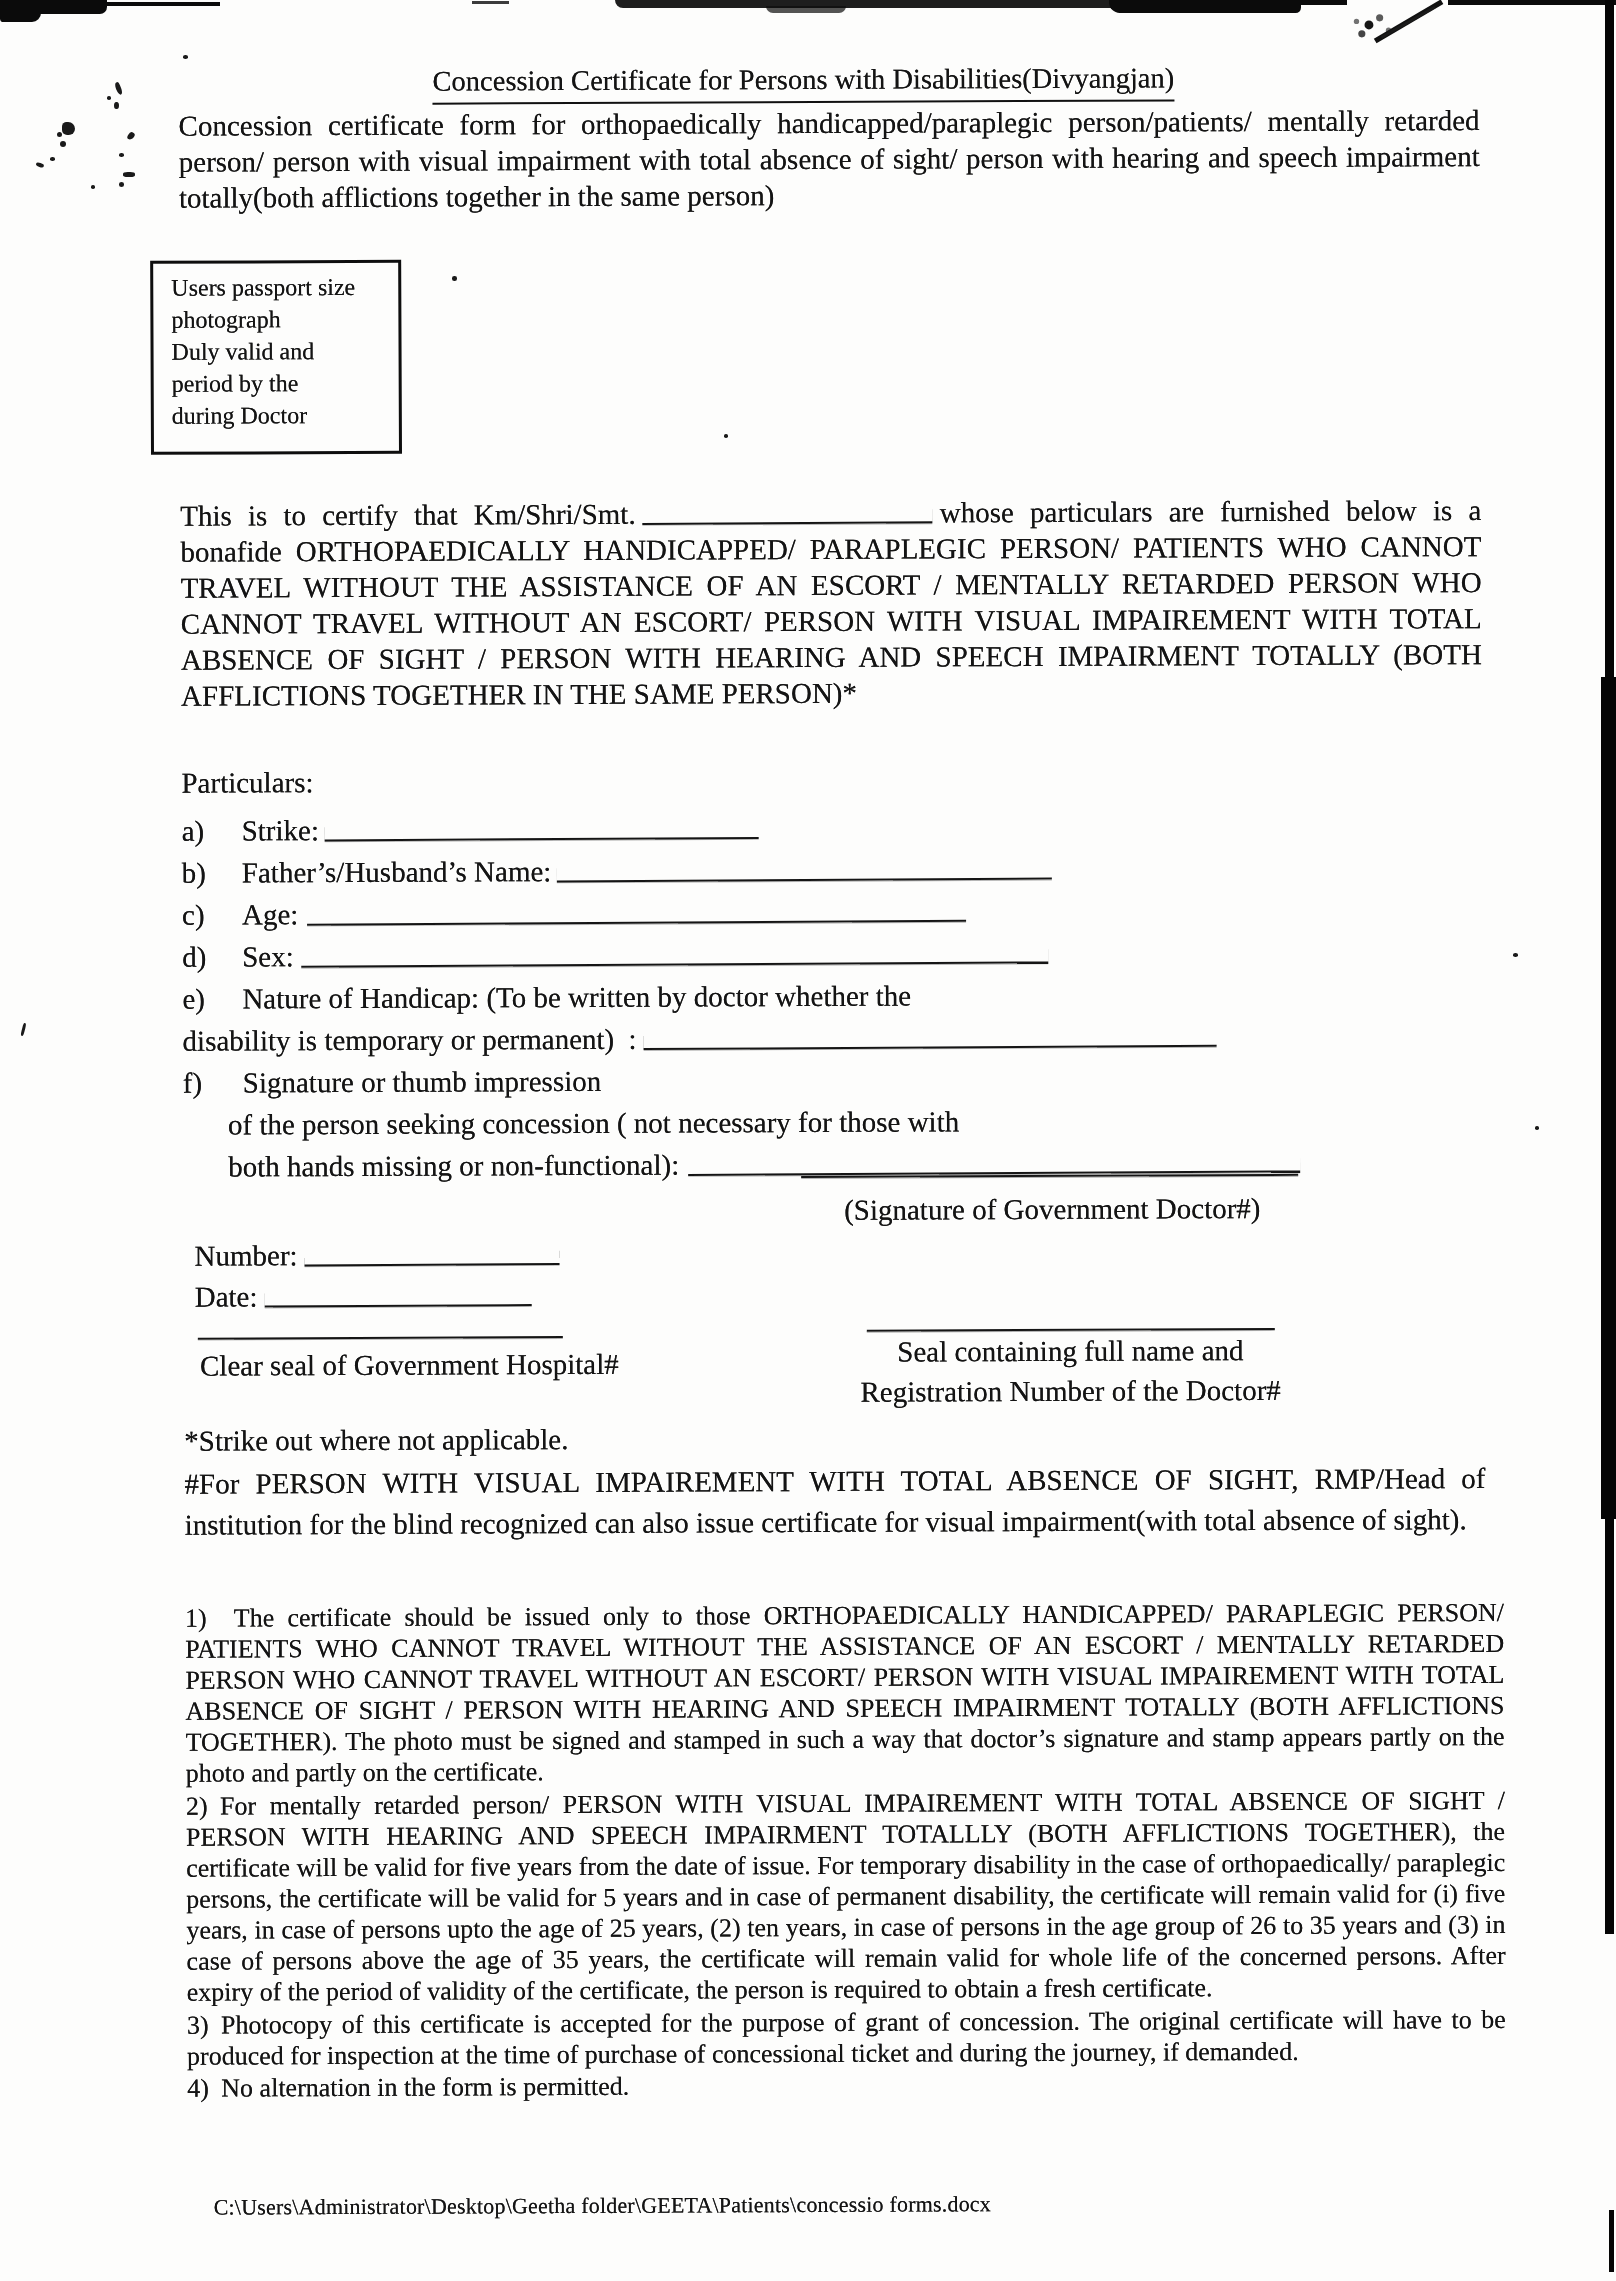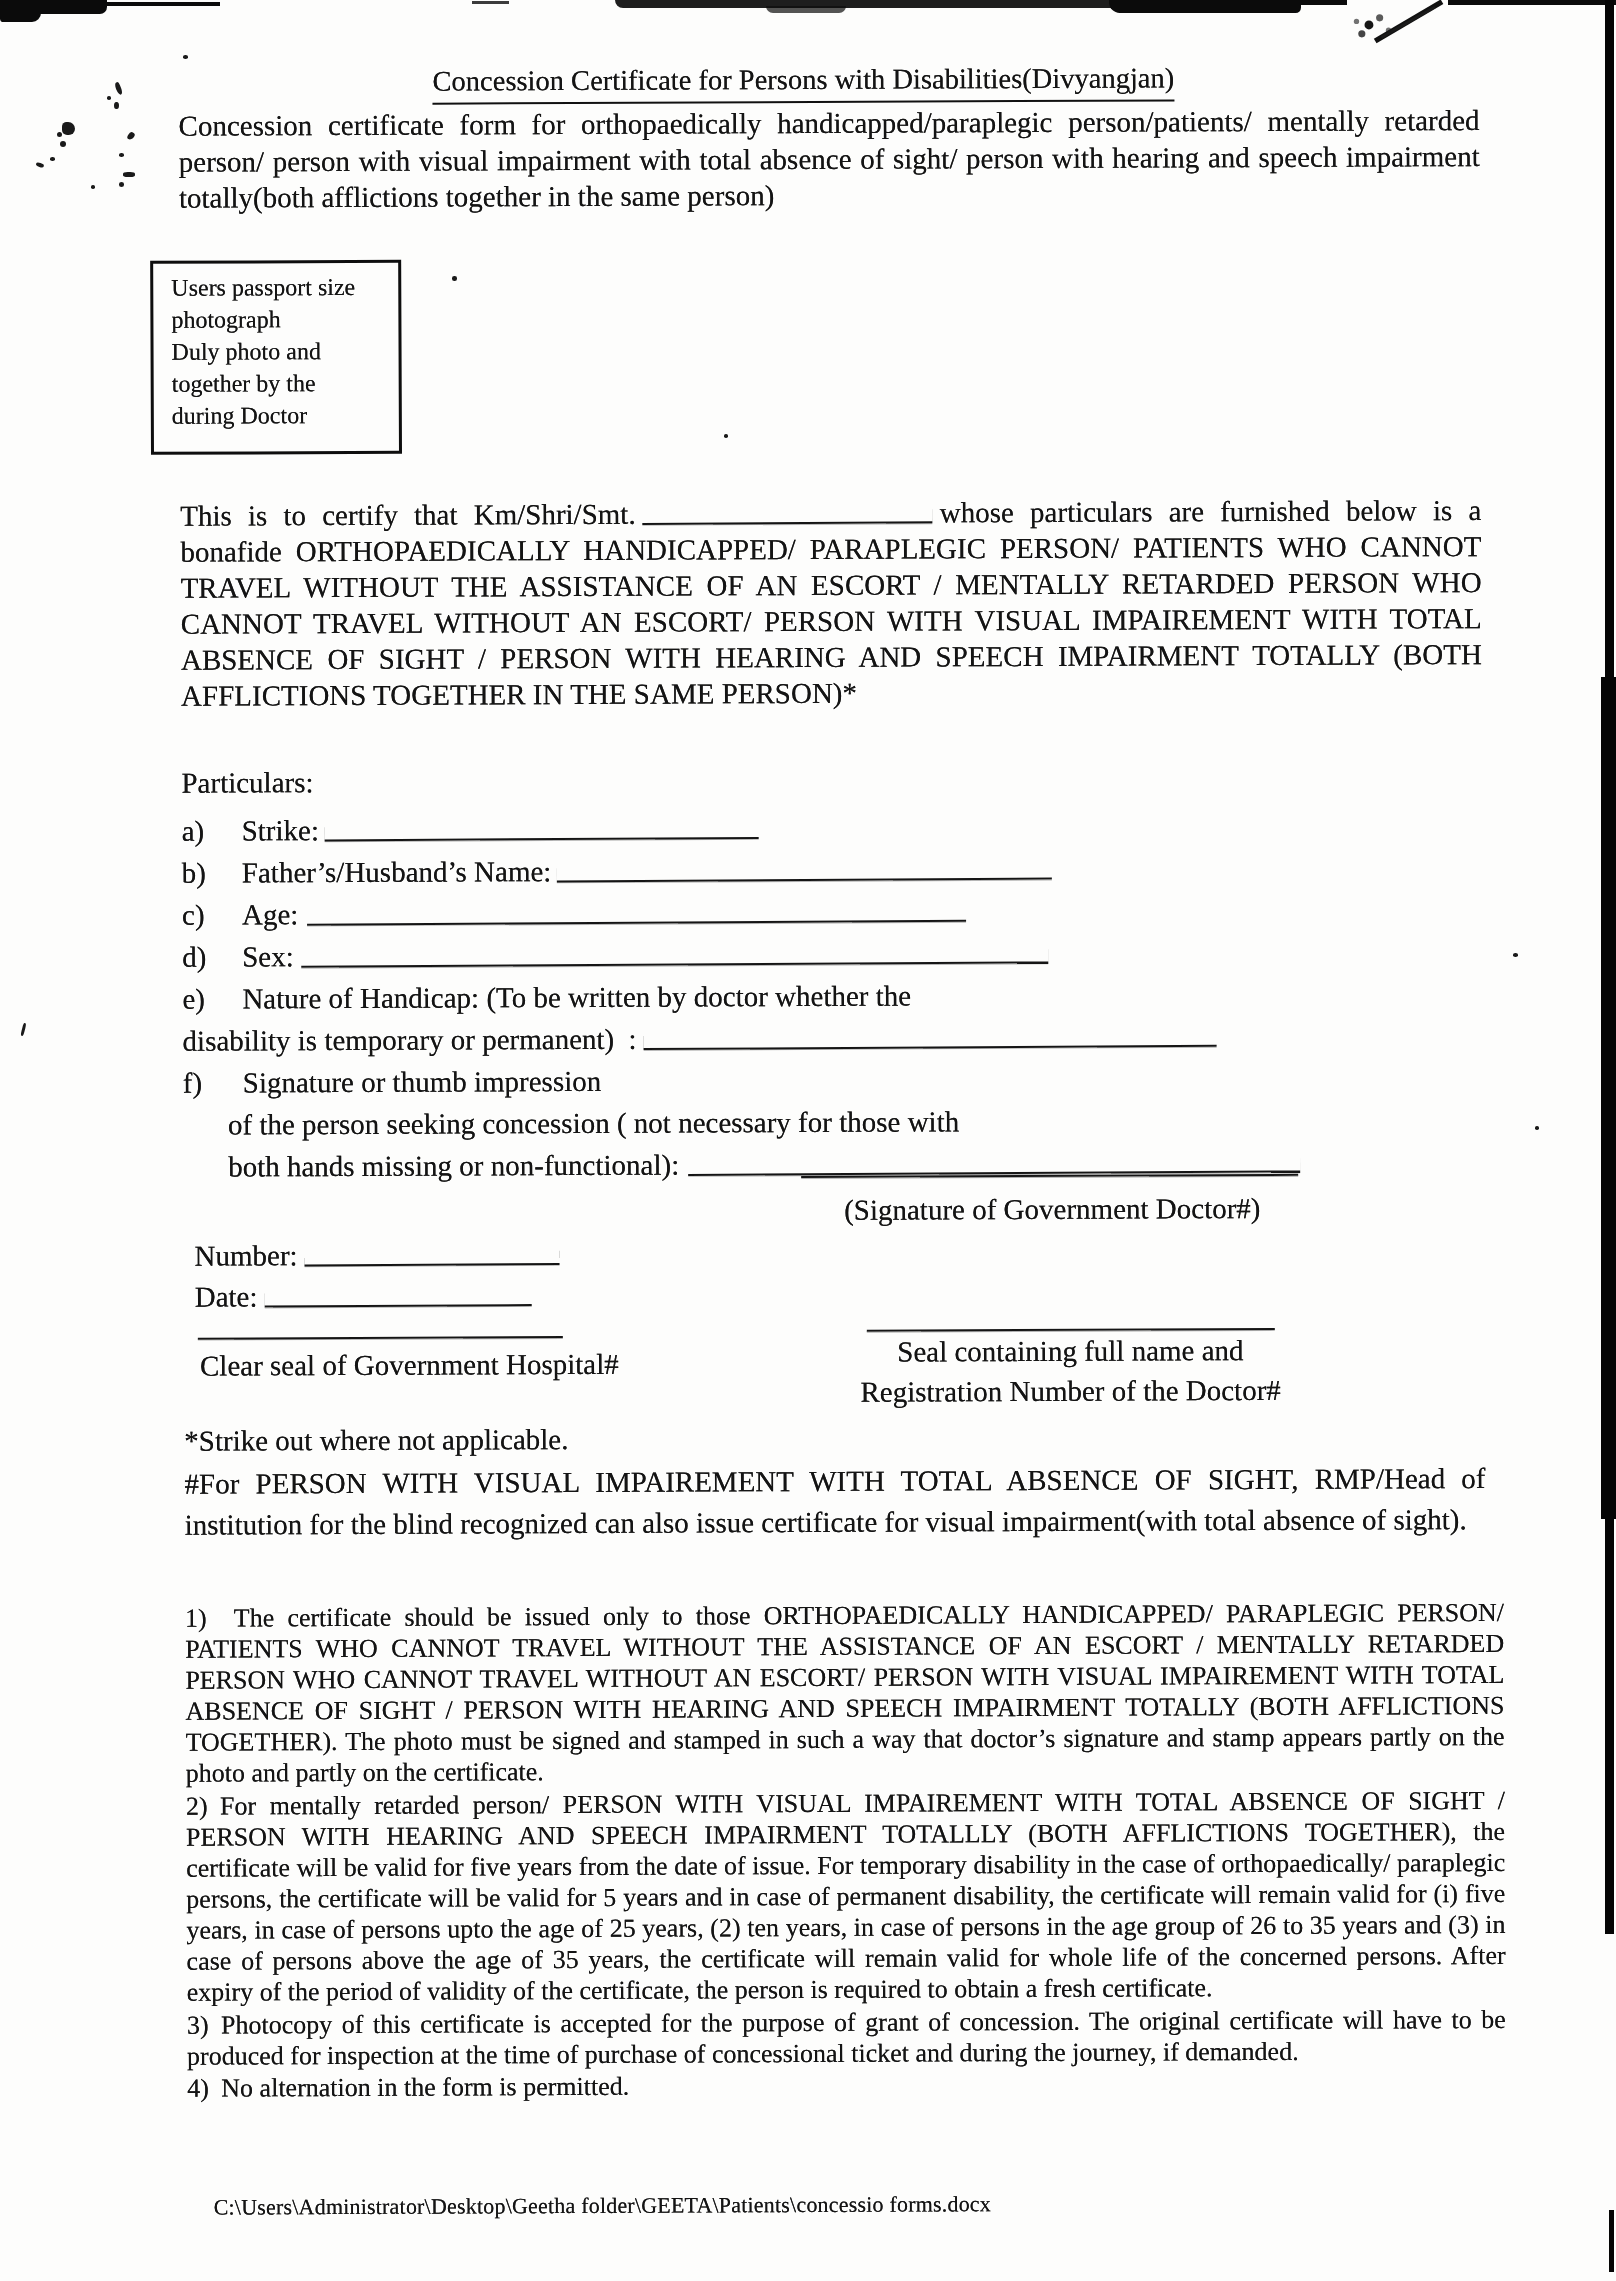--- a/index.html
+++ b/index.html
@@ -144,22 +144,22 @@
 
     <div class="abs title-wrap">
       <span class="title-text">Concession Certificate for Persons with Disabilities(Divyangjan)</span>
     </div>
 
     <p class="abs para intro">Concession certificate form for orthopaedically handicapped/paraplegic person/patients/ mentally retarded person/ person with visual impairment with total absence of sight/ person with hearing and speech impairment totally(both afflictions together in the same person)</p>
 
     <div class="abs photo-box">
       <div>Users passport size</div>
       <div>photograph</div>
-      <div>Duly photo and</div>
-      <div>together by the</div>
+      <div>Duly valid and</div>
+      <div>period by the</div>
       <div>during Doctor</div>
     </div>
 
     <p class="abs para certify"><span>This is to certify that Km/Shri/Smt.</span><span class="blank blank-name"></span><span>whose particulars are furnished below is a bonafide ORTHOPAEDICALLY HANDICAPPED/ PARAPLEGIC PERSON/ PATIENTS WHO CANNOT TRAVEL WITHOUT THE ASSISTANCE OF AN ESCORT / MENTALLY RETARDED PERSON WHO CANNOT TRAVEL WITHOUT AN ESCORT/ PERSON WITH VISUAL IMPAIREMENT WITH TOTAL ABSENCE OF SIGHT / PERSON WITH HEARING AND SPEECH IMPAIRMENT TOTALLY (BOTH AFFLICTIONS TOGETHER IN THE SAME PERSON)*</span></p>
 
     <div class="abs particulars">
       <div class="p-heading">Particulars:</div>
 
       <div class="p-row">
         <span class="p-letter">a)</span><span>Strike:</span><span class="blank blank-a"></span>

